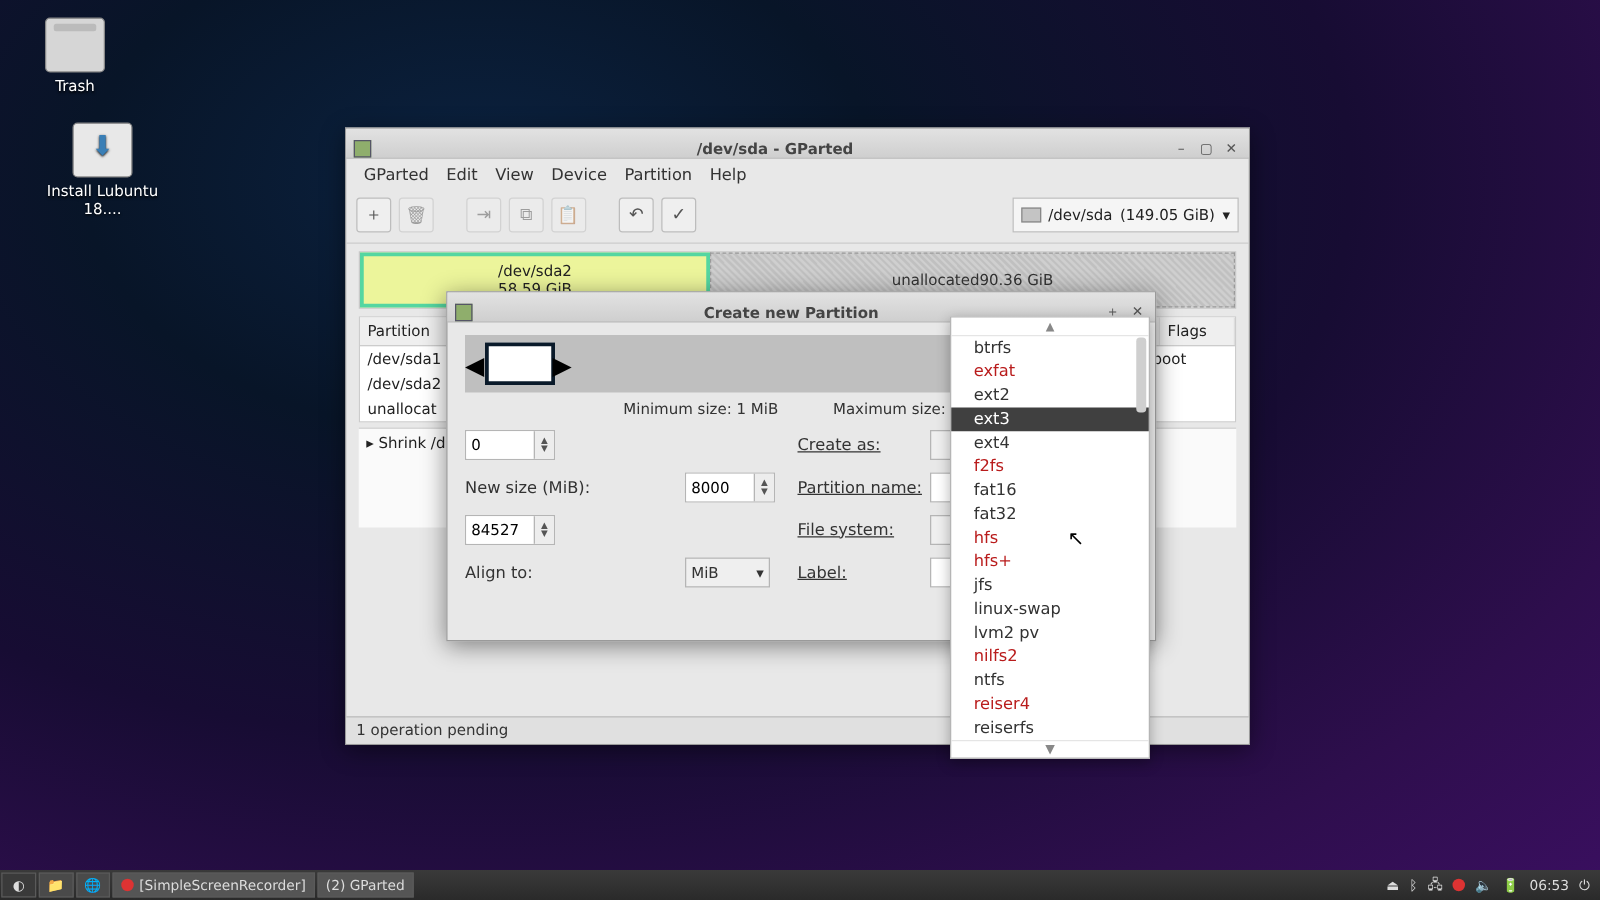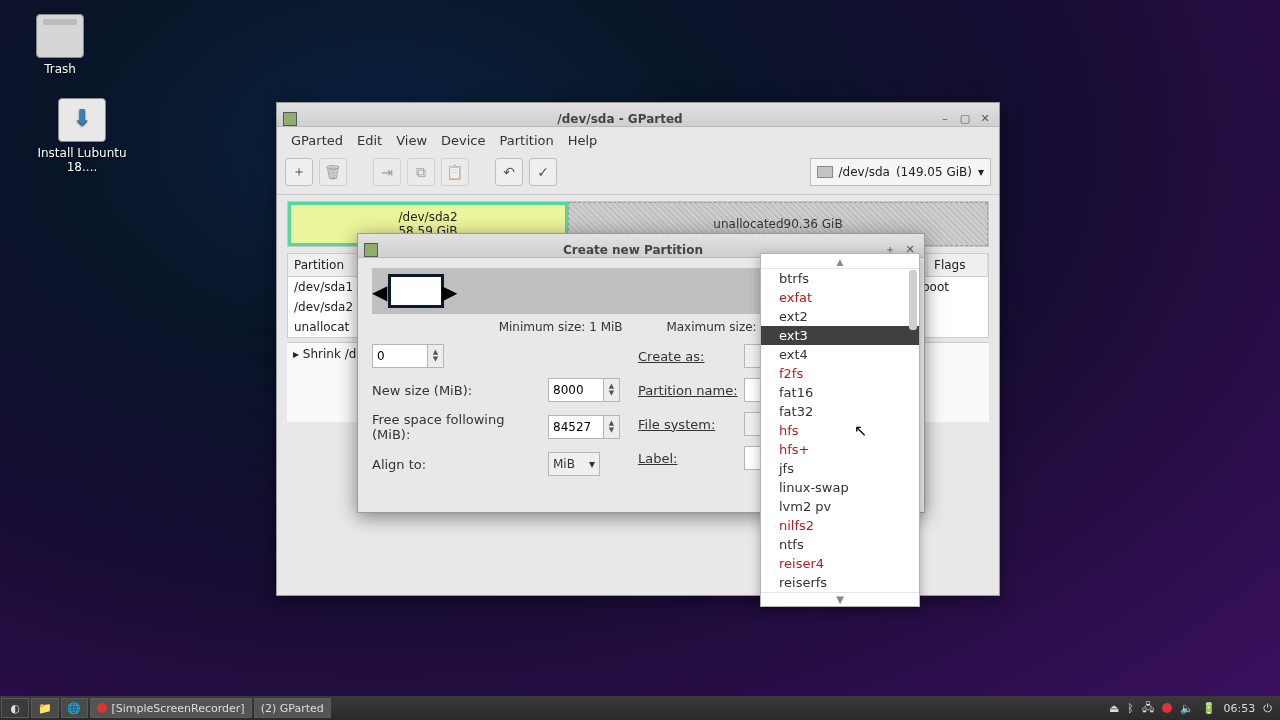--- a/index.html
+++ b/index.html
@@ -63,21 +63,21 @@
   .sizes span { margin:0 20px; }
   .form { display:flex; gap:18px; }
   .col { display:flex; flex-direction:column; gap:10px; }
   .frow { display:flex; align-items:center; gap:6px; }
   .frow label { width:170px; }
   .frow.col2 label { width:100px;text-decoration:underline; }
   .spin,.txt,.combo { height:24px; border:1px solid #b5b5b5; background:#fff; font-size:12px; }
   .spin { width:72px; display:flex; }
   .spin input { border:none; width:54px; padding:0 4px; font-size:12px; outline:none; }
   .spin .arrows { width:16px; border-left:1px solid #b5b5b5; background:#ededed; font-size:7px; display:flex; flex-direction:column; align-items:center; justify-content:center; line-height:1; color:#555; }
-  .combo { width:52px; padding:2px 4px; display:flex; align-items:center; justify-content:space-between; background:#efefef; }
+  .combo { width:68px; padding:2px 4px; display:flex; align-items:center; justify-content:space-between; background:#efefef; }
   .combo2 { width:150px; height:24px; border:1px solid #b5b5b5; background:#efefef; display:flex; align-items:center; justify-content:flex-end; padding:0 4px; font-size:10px; color:#666; }
   .txt { width:150px; padding:2px 4px; }
 
   .dlgbuttons { position:absolute; right:14px; bottom:12px; display:flex; gap:8px; }
   .btn { height:26px; padding:0 14px; border:1px solid #adadad; background:#efefef; font-size:13px; border-radius:2px; cursor:pointer; display:flex; align-items:center; }
 
   
   #fs-dropdown { position:absolute; left:760px; top:253px; width:160px; background:#fff; border:1px solid #b5b5b5; box-shadow:0 3px 10px rgba(0,0,0,.3); z-index:20; font-size:13px; padding:2px 0 0; }
   #fs-dropdown .scrollhint { text-align:center; font-size:9px; color:#888; border-bottom:1px solid #e5e5e5; padding:1px 0; }
   #fs-dropdown .opt { padding:2px 18px; color:#333; cursor:pointer; }
@@ -173,20 +173,23 @@
     </div>
     <div class="row">
       <span>unallocat</span>
     </div>
   </div>
 
   <div class="pending-area">
     <div>▸  Shrink /d</div>
   </div>
 
+  <div class="statusbar">
+    <span>1 operation pending</span>
+  </div>
 </div>
 
 <div class="window" id="createdlg">
   <div class="titlebar">
     <div class="tbicon"></div>
     <div class="tbtitle">Create new Partition</div>
     <div class="tbctrls">
       <span>＋</span>
       <span>✕</span>
     </div>
@@ -210,21 +213,20 @@
             </div>
         </div>
         <div class="frow">
           <label>New size (MiB):</label>
           <div class="spin">
               <input value="8000" style="">
               <div class="arrows">▲<br>▼</div>
             </div>
         </div>
         <div class="frow">
-          <label>Free space following (MiB):</label>
           <div class="spin">
               <input value="84527" style="">
               <div class="arrows">▲<br>▼</div>
             </div>
         </div>
         <div class="frow">
           <label>Align to:</label>
           <div class="combo">
               <span>MiB</span>
               <span>▾</span>

